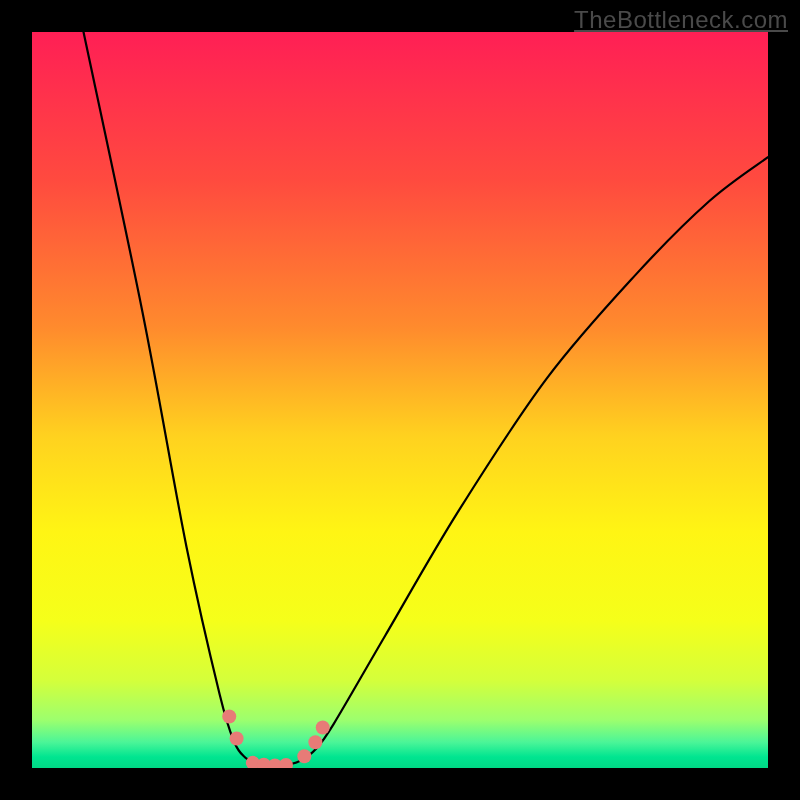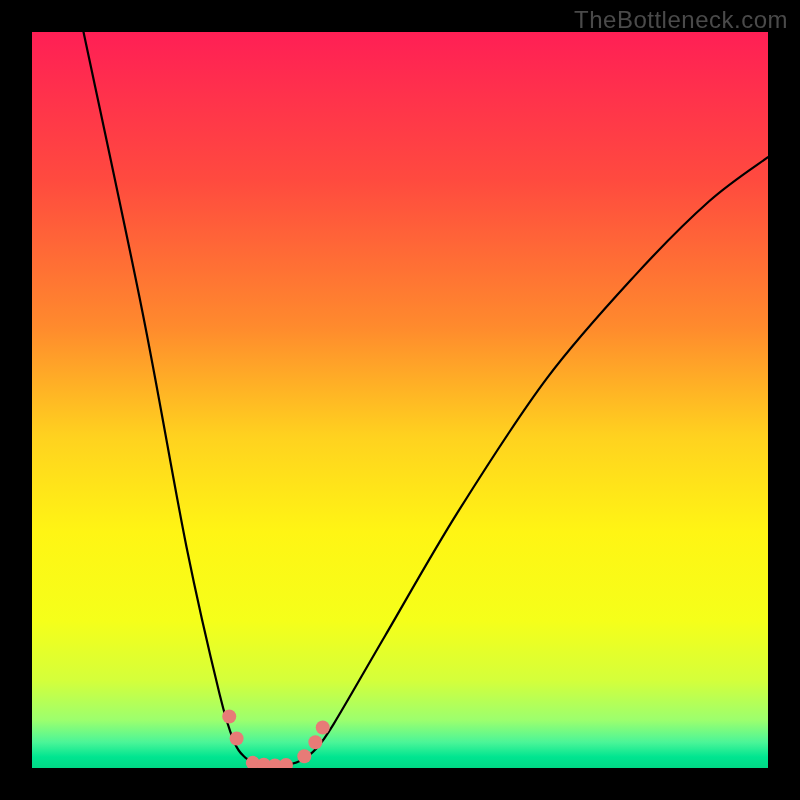--- a/index.html
+++ b/index.html
@@ -21,20 +21,21 @@
   }
   .watermark {
     position: absolute;
     top: 6px;
     right: 12px;
     color: #4a4a4a;
     font-size: 24px;
     letter-spacing: 0.5px;
     z-index: 20;
     user-select: none;
+    text-decoration: underline;
   }
   svg {
     position: absolute;
     left: 0;
     top: 0;
     width: 736px;
     height: 736px;
     display: block;
   }
 </style>

